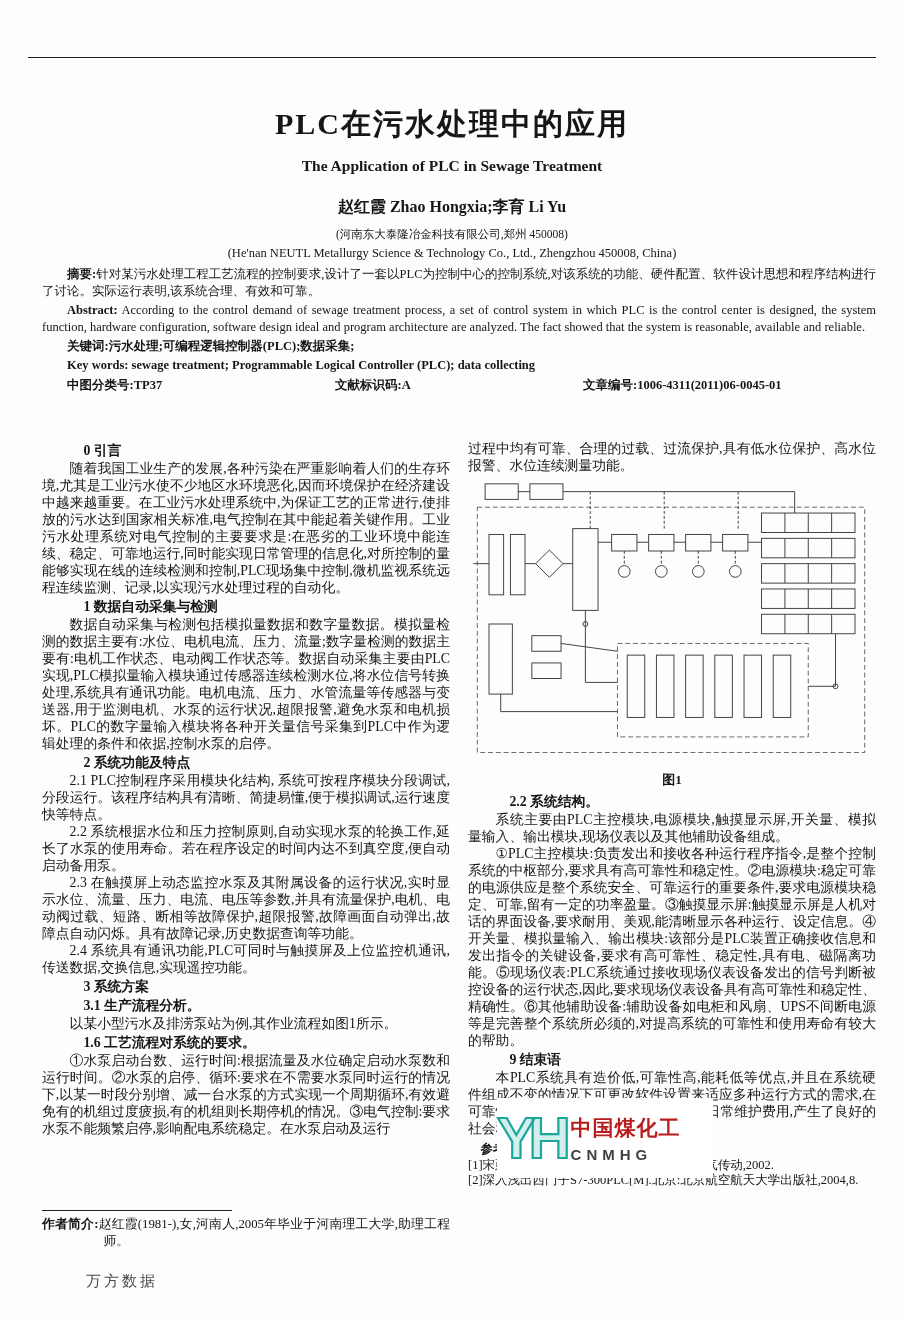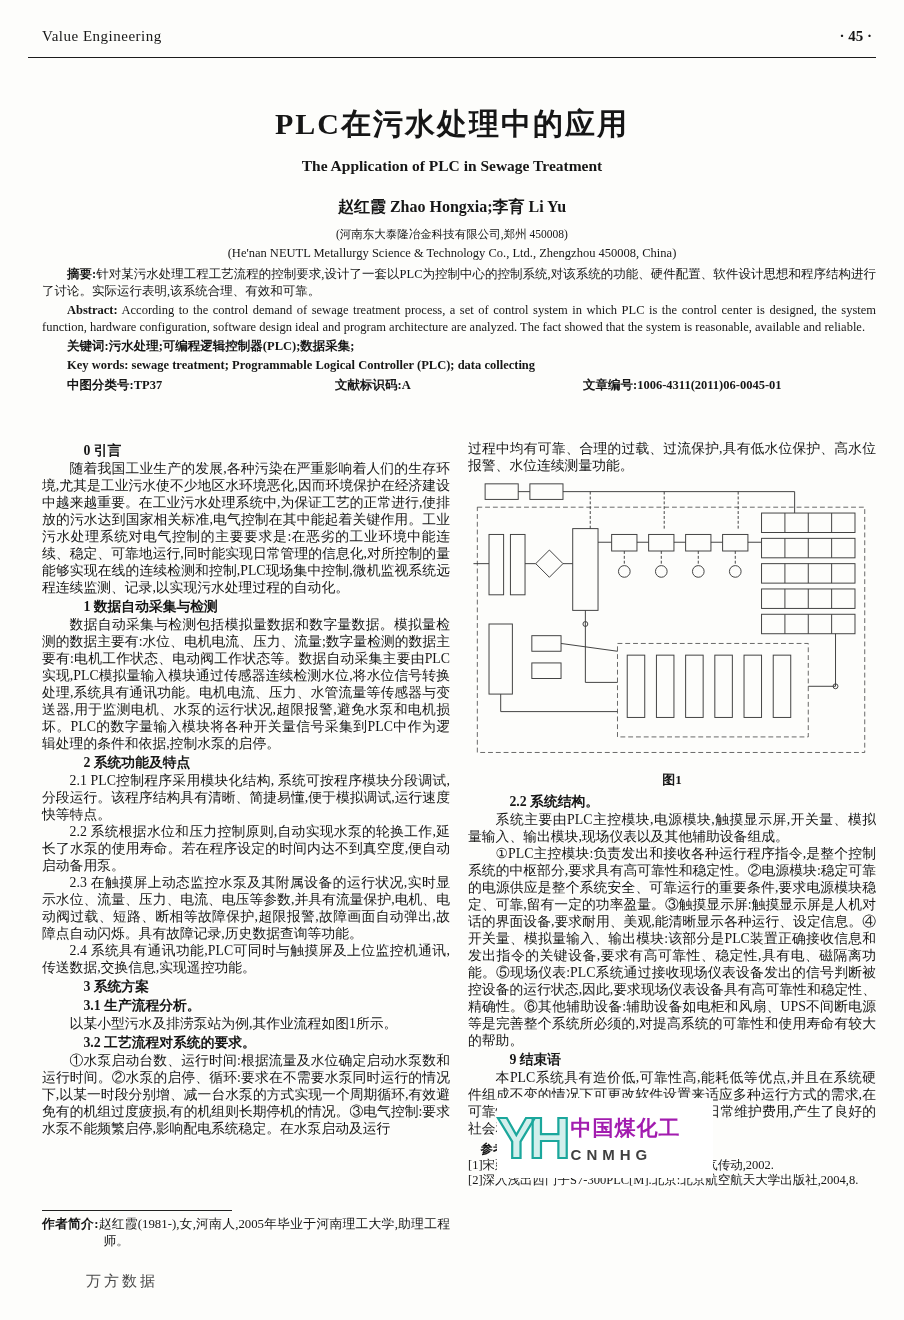--- a/index.html
+++ b/index.html
@@ -53,32 +53,28 @@
   .bio { position:absolute; top:1216px; left:42px; width:408px; font-size:12.8px; line-height:16.5px;
          padding-left:4.8em; text-indent:-4.8em; text-align:justify; }
   .wanfang { position:absolute; top:1272px; left:86px; font-size:15px; color:#4a4a4a; letter-spacing:3px; }
 
   
   .wm { position:absolute; top:1098px; left:497px; width:216px; height:80px; background:#ffffff;
         display:flex; align-items:center; gap:7px; z-index:5; }
   .wm-glyph { font-family:"Liberation Sans","DejaVu Sans",sans-serif; font-weight:800; font-size:58px;
               line-height:0.9; letter-spacing:-7px; color:#d2efec; -webkit-text-stroke:2.2px #1ba79c; }
   .wm-right { display:flex; flex-direction:column; justify-content:center; }
-  .wm-zh { font-family:"Liberation Sans","DejaVu Sans",sans-serif; font-weight:bold; font-size:21px; color:#a21caf; letter-spacing:1px; }
+  .wm-zh { font-family:"Liberation Sans","DejaVu Sans",sans-serif; font-weight:bold; font-size:21px; color:#b91c1c; letter-spacing:1px; }
   .wm-en { font-family:"Liberation Sans","DejaVu Sans",sans-serif; font-weight:bold; font-size:15px; color:#404040; letter-spacing:5px; margin-top:4px; }
 </style>
 </head>
 <body>
 
 <div class="page">
 
-  <div class="hdr">
-    <span class="journal">Value Engineering</span>
-    <span class="pageno">· 45 ·</span>
-  </div>
   <div class="hdr-rule"></div>
 
   <div class="titleblock">
     <div class="t-zh">PLC在污水处理中的应用</div>
     <div class="t-en">The Application of PLC in Sewage Treatment</div>
     <div class="t-authors">赵红霞 Zhao Hongxia;李育 Li Yu</div>
     <div class="t-affil-zh">(河南东大泰隆冶金科技有限公司,郑州 450008)</div>
     <div class="t-affil-en">(He'nan NEUTL Metallurgy Science &amp; Technology Co., Ltd., Zhengzhou 450008, China)</div>
   </div>
 
@@ -100,21 +96,21 @@
     <p class="h">1 数据自动采集与检测</p>
     <p class="p">数据自动采集与检测包括模拟量数据和数字量数据。模拟量检测的数据主要有:水位、电机电流、压力、流量;数字量检测的数据主要有:电机工作状态、电动阀工作状态等。数据自动采集主要由PLC实现,PLC模拟量输入模块通过传感器连续检测水位,将水位信号转换处理,系统具有通讯功能。电机电流、压力、水管流量等传感器与变送器,用于监测电机、水泵的运行状况,超限报警,避免水泵和电机损坏。PLC的数字量输入模块将各种开关量信号采集到PLC中作为逻辑处理的条件和依据,控制水泵的启停。</p>
     <p class="h">2 系统功能及特点</p>
     <p class="p">2.1 PLC控制程序采用模块化结构, 系统可按程序模块分段调试,分段运行。该程序结构具有清晰、简捷易懂,便于模拟调试,运行速度快等特点。</p>
     <p class="p">2.2 系统根据水位和压力控制原则,自动实现水泵的轮换工作,延长了水泵的使用寿命。若在程序设定的时间内达不到真空度,便自动启动备用泵。</p>
     <p class="p">2.3 在触摸屏上动态监控水泵及其附属设备的运行状况,实时显示水位、流量、压力、电流、电压等参数,并具有流量保护,电机、电动阀过载、短路、断相等故障保护,超限报警,故障画面自动弹出,故障点自动闪烁。具有故障记录,历史数据查询等功能。</p>
     <p class="p">2.4 系统具有通讯功能,PLC可同时与触摸屏及上位监控机通讯,传送数据,交换信息,实现遥控功能。</p>
     <p class="h">3 系统方案</p>
     <p class="h">3.1 生产流程分析。</p>
     <p class="p">以某小型污水及排涝泵站为例,其作业流程如图1所示。</p>
-    <p class="h">3.2 工艺流程对系统的要求。</p>
+    <p class="h">1.6 工艺流程对系统的要求。</p>
     <p class="p">①水泵启动台数、运行时间:根据流量及水位确定启动水泵数和运行时间。②水泵的启停、循环:要求在不需要水泵同时运行的情况下,以某一时段分别增、减一台水泵的方式实现一个周期循环,有效避免有的机组过度疲损,有的机组则长期停机的情况。③电气控制:要求水泵不能频繁启停,影响配电系统稳定。在水泵启动及运行</p>
   </div>
 
   <div class="col col-right">
     <p class="cont">过程中均有可靠、合理的过载、过流保护,具有低水位保护、高水位报警、水位连续测量功能。</p>
 
     <div class="figure">
       <svg class="diagram" viewBox="0 0 408 300" xmlns="http://www.w3.org/2000/svg">
         <g fill="none" stroke="#3f3f3f" stroke-width="1">
 

